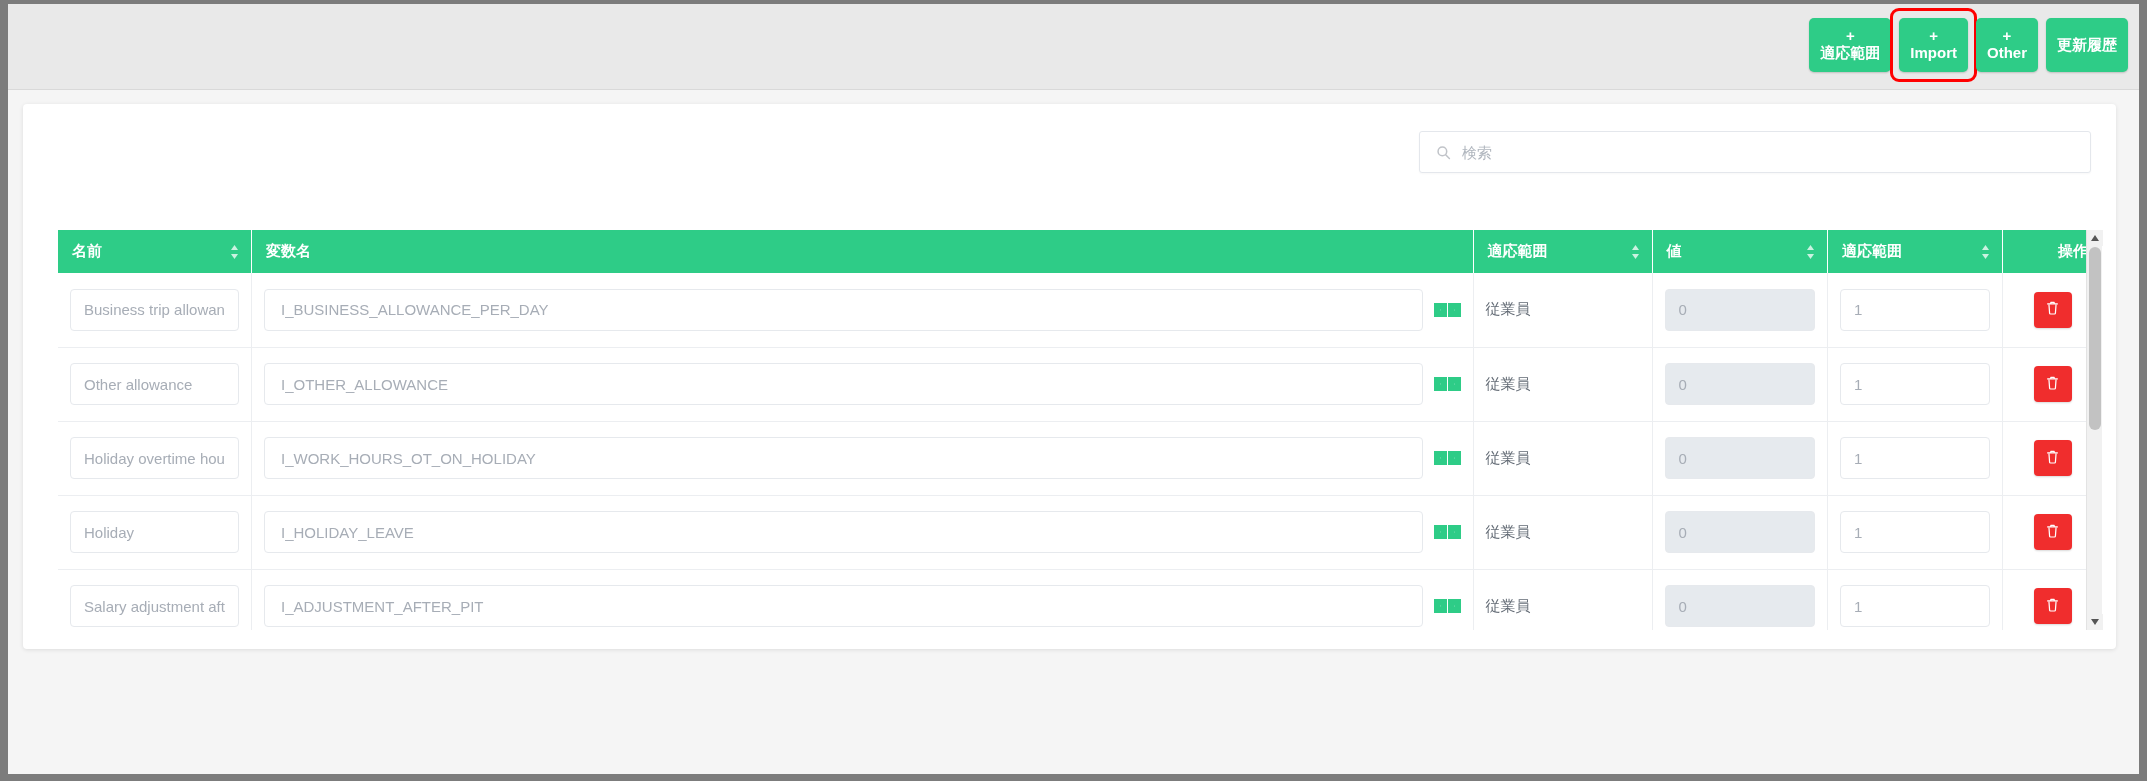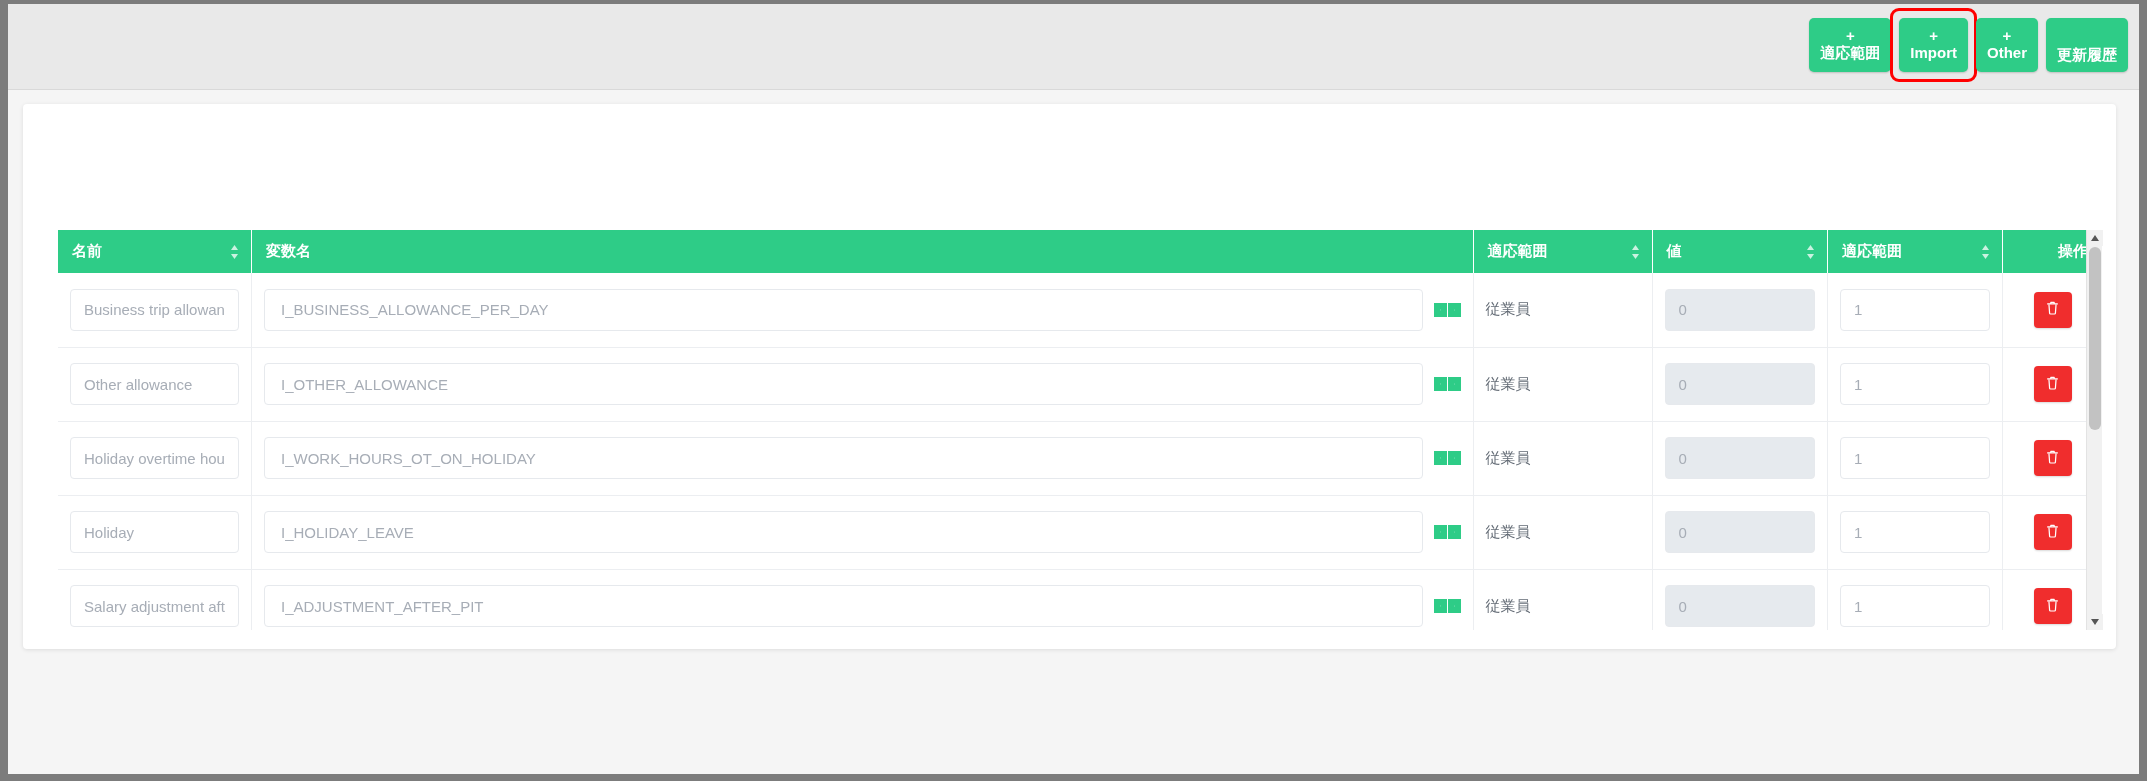--- a/index.html
+++ b/index.html
@@ -67,21 +67,21 @@
     font-size: 15px;
     line-height: 15px;
     font-weight: bold;
   }
   .gbtn .blabel {
     font-size: 15px;
     line-height: 18px;
     font-weight: bold;
     white-space: nowrap;
   }
-  .gbtn.noicon { justify-content: flex-end; min-height: 54px; }
+  .gbtn.noicon { justify-content: center; min-height: 54px; }
   .gbtn.noicon .blabel { font-size: 15px; }
 
   .btn-wrap { position: relative; display: inline-block; }
   .btn-wrap.highlight::after {
     content: "";
     position: absolute;
     left: -9px; top: -10px; right: -9px; bottom: -10px;
     border: 3px solid #ff0000;
     border-radius: 9px;
     pointer-events: none;
@@ -292,20 +292,31 @@
           <span class="blabel">更新履歴</span>
         </button>
       </div>
 
     </div>
   </div>
 
   <div class="content">
     <div class="card">
 
+      <div class="search-row">
+        <div class="search-box">
+          <span class="search-icon">
+            <svg width="15" height="15" viewBox="0 0 16 16" fill="none" stroke="#8d939c" stroke-width="1.6">
+                <circle cx="6.8" cy="6.8" r="4.6"></circle>
+                <line x1="10.3" y1="10.3" x2="14.3" y2="14.3" stroke-linecap="round"></line>
+              </svg>
+          </span>
+          <input class="search-input" type="text" placeholder="検索" style="">
+        </div>
+      </div>
 
       <div class="table-wrap">
         <table class="grid">
           <colgroup>
             <col style="width:160px">
             <col style="width:1010px">
             <col style="width:148px">
             <col style="width:145px">
             <col style="width:145px">
             <col style="width:82px">

